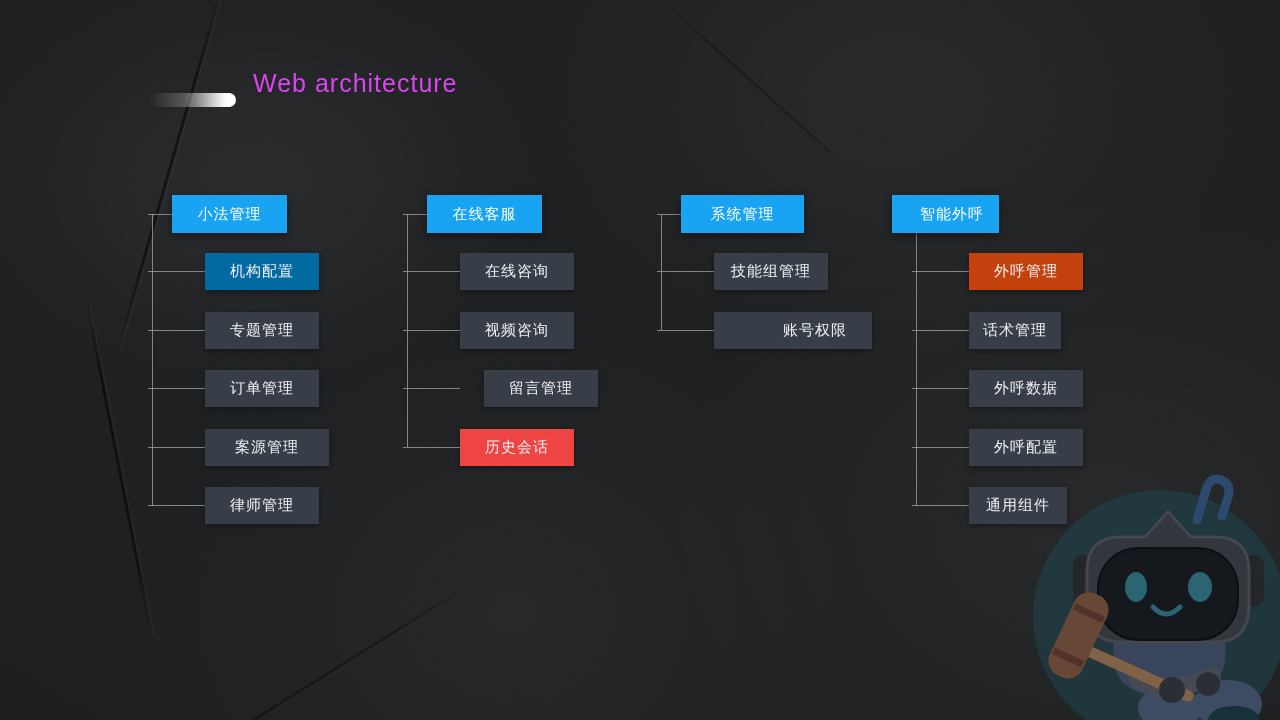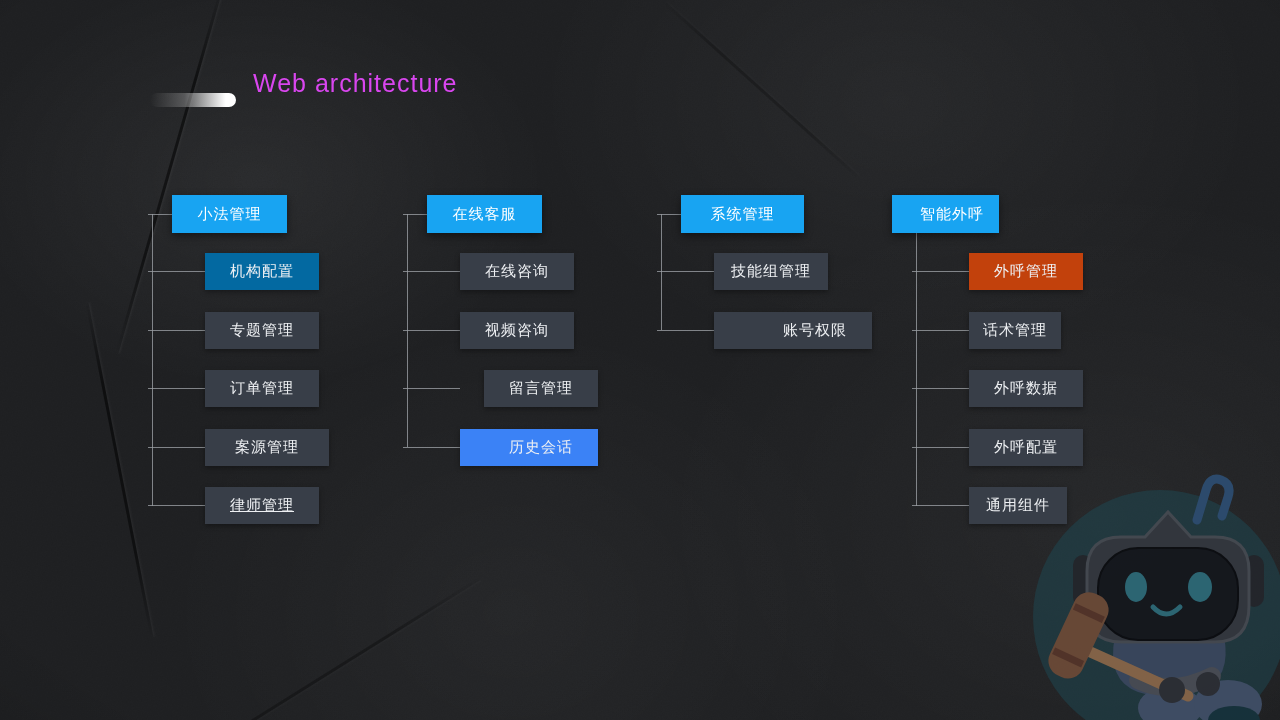--- a/index.html
+++ b/index.html
@@ -76,32 +76,32 @@
       <div class="node header" style="left: 172px; top: 195px; width: 115px; height: 38px; background: rgb(24, 164, 242);">小法管理</div>
       <div class="cline" style="left: 148px; top: 271px; width: 57px; height: 1px; background: rgb(154, 157, 162);"></div>
       <div class="node child" style="left: 205px; top: 253px; width: 114px; height: 37px; background: #0369a1;">机构配置</div>
       <div class="cline" style="left: 148px; top: 329.5px; width: 57px; height: 1px; background: rgb(154, 157, 162);"></div>
       <div class="node child" style="left: 205px; top: 311.5px; width: 114px; height: 37px; background: rgb(56, 62, 72);">专题管理</div>
       <div class="cline" style="left: 148px; top: 388px; width: 57px; height: 1px; background: rgb(154, 157, 162);"></div>
       <div class="node child" style="left: 205px; top: 370px; width: 114px; height: 37px; background: rgb(56, 62, 72);">订单管理</div>
       <div class="cline" style="left: 148px; top: 446.5px; width: 57px; height: 1px; background: rgb(154, 157, 162);"></div>
       <div class="node child" style="left: 205px; top: 428.5px; width: 124px; height: 37px; background: rgb(56, 62, 72);">案源管理</div>
       <div class="cline" style="left: 148px; top: 505px; width: 57px; height: 1px; background: rgb(154, 157, 162);"></div>
-      <div class="node child" style="left: 205px; top: 487px; width: 114px; height: 37px; background: rgb(56, 62, 72); text-decoration: underline;">律师管理</div>
+      <div class="node child" style="left: 205px; top: 487px; width: 114px; height: 37px; background: rgb(56, 62, 72);">律师管理</div>
       <div class="cline" style="left: 407px; top: 214px; width: 1px; height: 233px; background: rgb(154, 157, 162);"></div>
       <div class="cline" style="left: 403px; top: 213.5px; width: 24px; height: 1px; background: rgb(154, 157, 162);"></div>
       <div class="node header" style="left: 427px; top: 195px; width: 115px; height: 38px; background: rgb(24, 164, 242);">在线客服</div>
       <div class="cline" style="left: 403px; top: 271px; width: 57px; height: 1px; background: rgb(154, 157, 162);"></div>
       <div class="node child" style="left: 460px; top: 253px; width: 114px; height: 37px; background: rgb(56, 62, 72);">在线咨询</div>
       <div class="cline" style="left: 403px; top: 329.5px; width: 57px; height: 1px; background: rgb(154, 157, 162);"></div>
       <div class="node child" style="left: 460px; top: 311.5px; width: 114px; height: 37px; background: rgb(56, 62, 72);">视频咨询</div>
       <div class="cline" style="left: 403px; top: 388px; width: 57px; height: 1px; background: rgb(154, 157, 162);"></div>
       <div class="node child" style="left: 460px; top: 370px; width: 114px; height: 37px; background: rgb(56, 62, 72); margin-left: 24px;">留言管理</div>
       <div class="cline" style="left: 403px; top: 446.5px; width: 57px; height: 1px; background: rgb(154, 157, 162);"></div>
-      <div class="node child" style="left: 460px; top: 428.5px; width: 114px; height: 37px; background: #3b82f6; padding-left: 24px;">历史会话</div>
+      <div class="node child" style="left: 460px; top: 428.5px; width: 114px; height: 37px; background: #ef4444;">历史会话</div>
       <div class="cline" style="left: 661px; top: 214px; width: 1px; height: 116px; background: rgb(154, 157, 162);"></div>
       <div class="cline" style="left: 657px; top: 213.5px; width: 24px; height: 1px; background: rgb(154, 157, 162);"></div>
       <div class="node header" style="left: 681px; top: 195px; width: 123px; height: 38px; background: rgb(24, 164, 242);">系统管理</div>
       <div class="cline" style="left: 657px; top: 271px; width: 57px; height: 1px; background: rgb(154, 157, 162);"></div>
       <div class="node child" style="left: 714px; top: 253px; width: 114px; height: 37px; background: rgb(56, 62, 72);">技能组管理</div>
       <div class="cline" style="left: 657px; top: 329.5px; width: 57px; height: 1px; background: rgb(154, 157, 162);"></div>
       <div class="node child" style="left: 714px; top: 311.5px; width: 114px; height: 37px; background: rgb(56, 62, 72); padding-left: 44px;">账号权限</div>
       <div class="cline" style="left: 916px; top: 214px; width: 1px; height: 291.5px; background: rgb(154, 157, 162);"></div>
       <div class="cline" style="left: 912px; top: 213.5px; width: 24px; height: 1px; background: rgb(154, 157, 162);"></div>
       <div class="node header" style="left: 892px; top: 195px; width: 94px; height: 38px; background: rgb(24, 164, 242); padding-left: 13px;">智能外呼</div>

